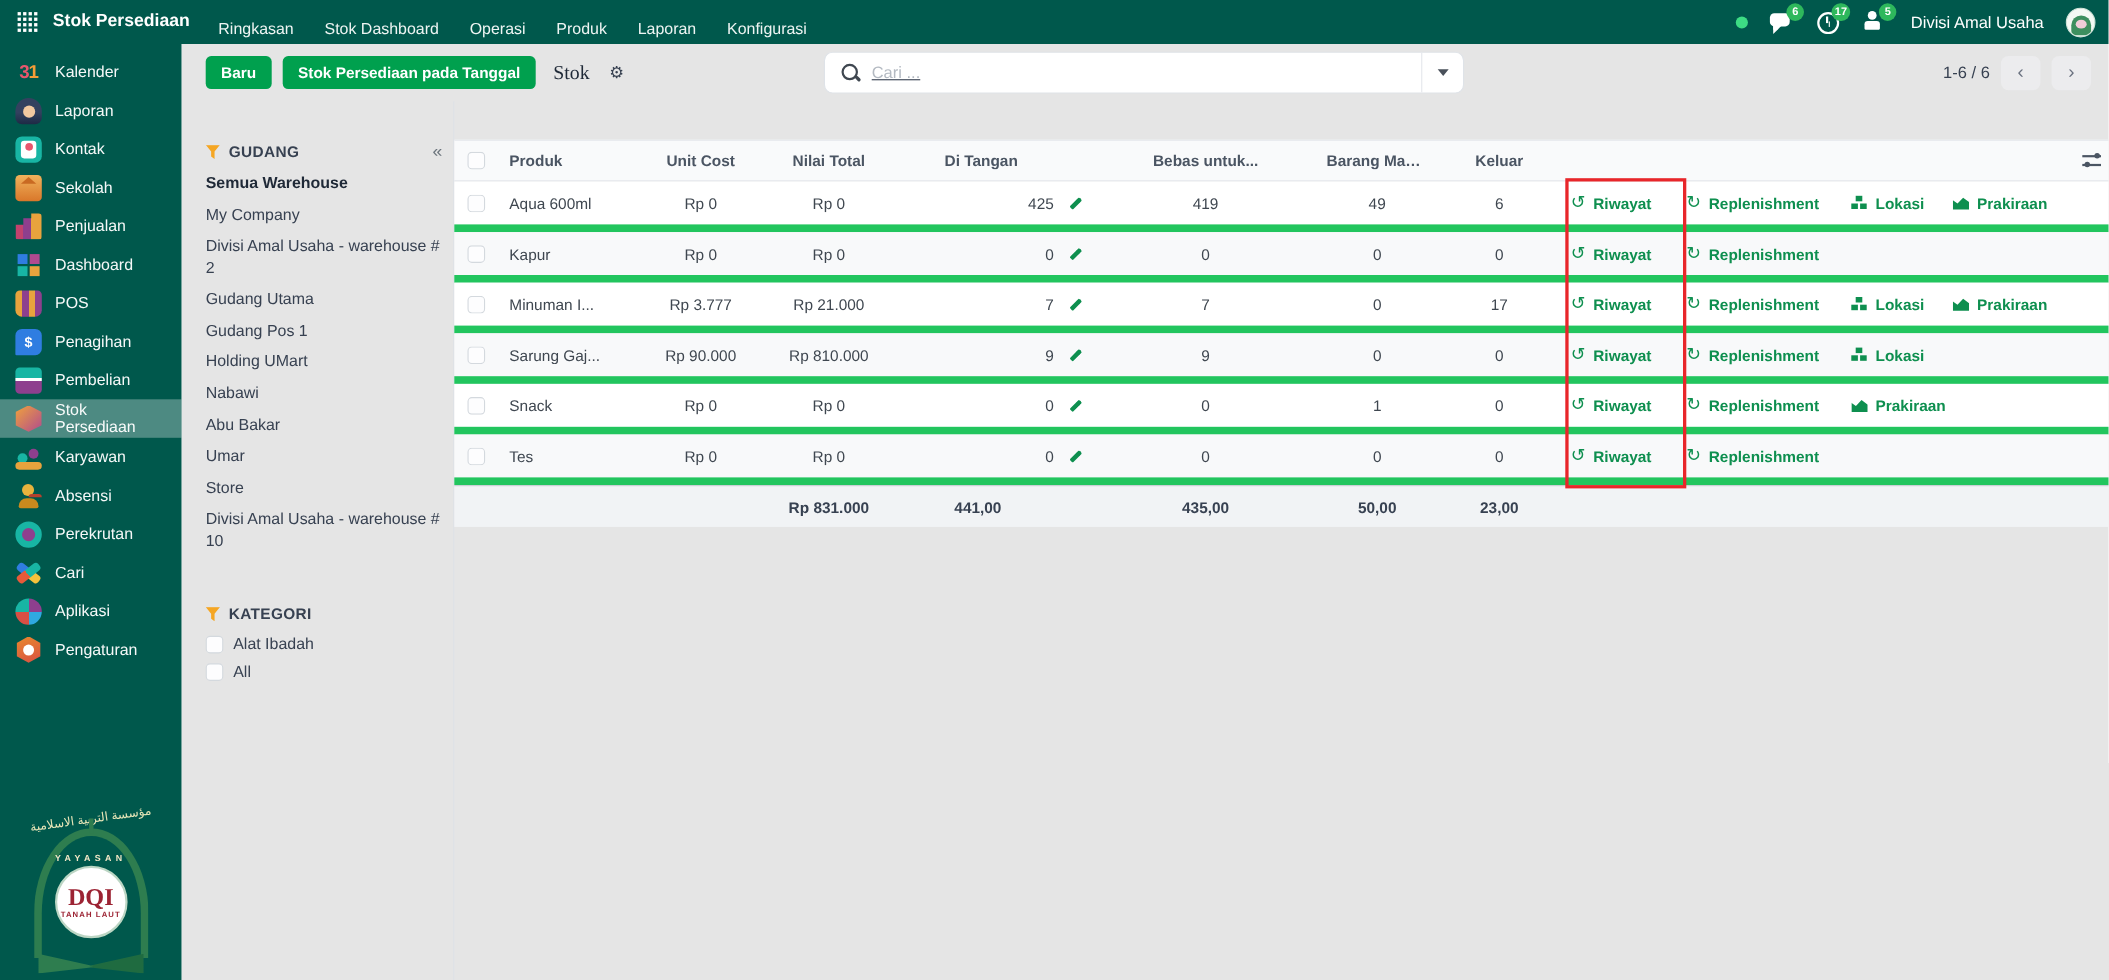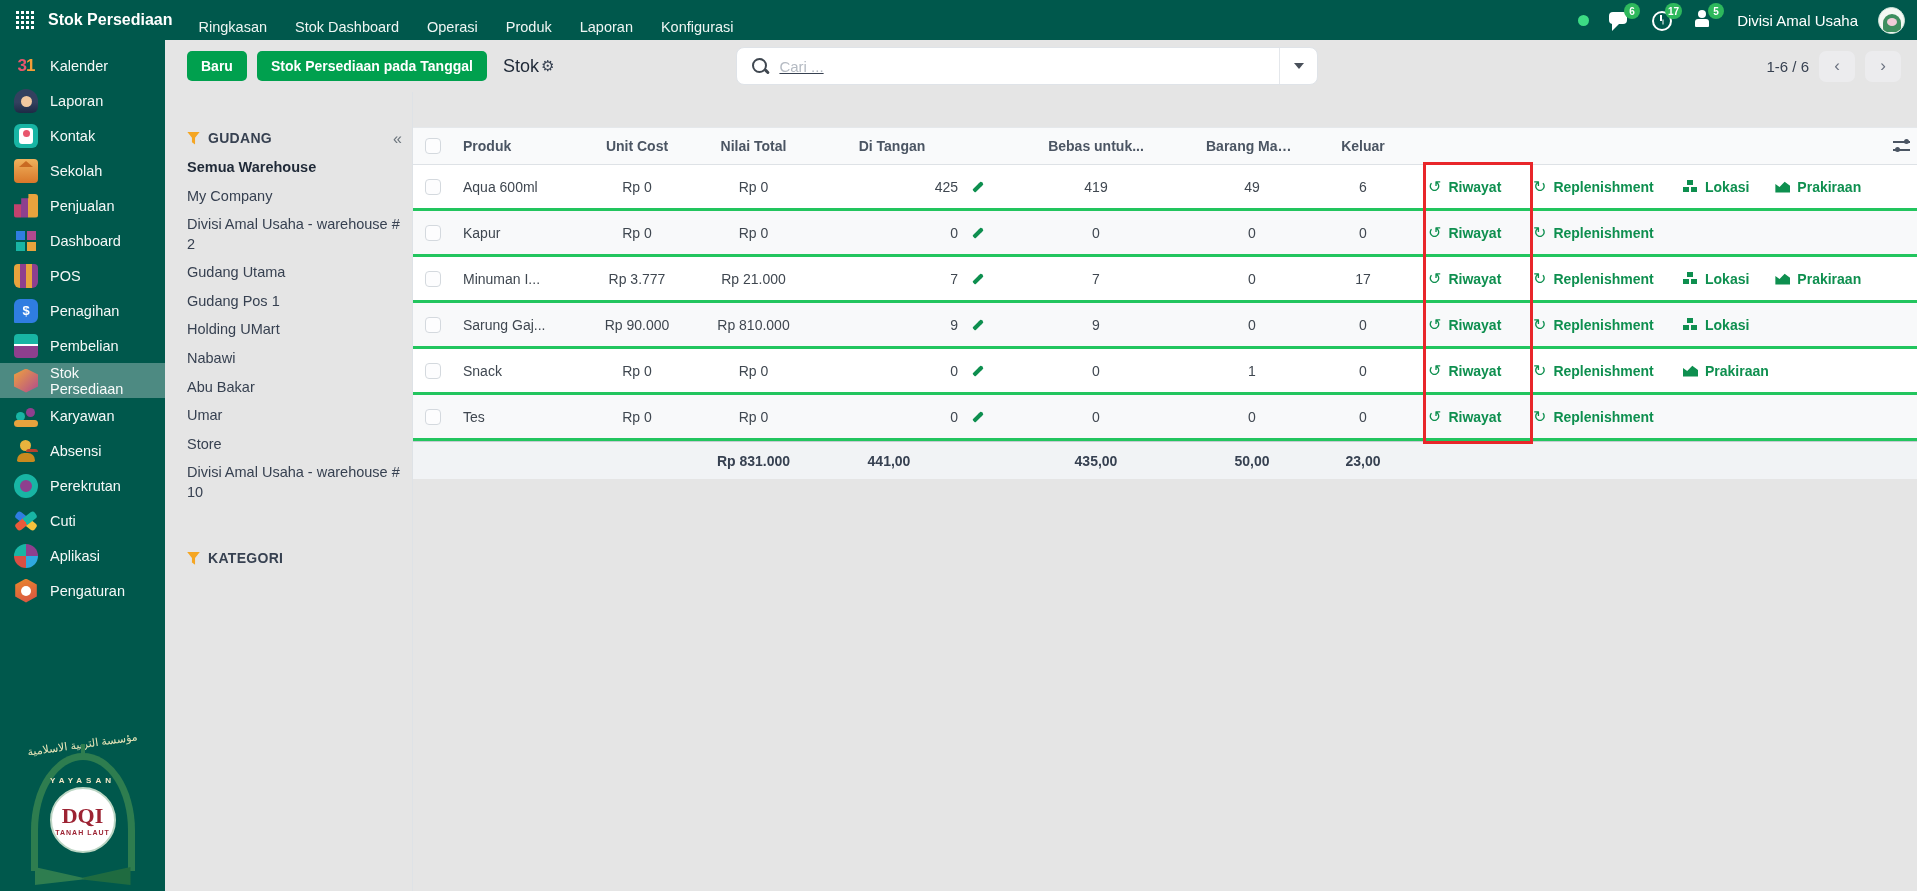--- a/index.html
+++ b/index.html
@@ -73,21 +73,21 @@
   .logo-yayasan { margin-top:16px; font-size:8px; letter-spacing:4px; color:#f5e9c8; font-weight:bold; }
   .logo-circle { margin-top:2px; width:66px; height:66px; border-radius:50%; background:#fff; border:2px solid #bcd6c4; display:flex; flex-direction:column; align-items:center; justify-content:center; }
   .logo-dqi { font-family:"Liberation Serif", serif; font-size:22px; font-weight:bold; color:#9c2333; line-height:1; }
   .logo-tanahlaut { font-size:7px; font-weight:bold; color:#9c2333; letter-spacing:1px; margin-top:2px; }
   .logo-book { width:96px; height:18px; margin-top:-4px; background:linear-gradient(90deg,#2e7d4f 48%, #1f6b40 52%); clip-path:polygon(0 0,50% 60%,100% 0,100% 100%,50% 70%,0 100%); }
 
   
   .main { flex:1; display:flex; flex-direction:column; background:#e5e5e5; min-width:0; }
   .controlbar { height:52px; display:flex; align-items:center; padding:0 16px 0 22px; gap:10px; }
   .btn-green { background:#00a04e; color:#fff; border:none; border-radius:5px; font-family:inherit; font-size:14px; font-weight:bold; padding:7px 14px; cursor:pointer; white-space:nowrap; }
-  .view-title { font-size:18px; color:#1f2937; margin-left:6px; display:flex; align-items:center; gap:2px; white-space:nowrap; }
+  .view-title { font-size:18px; color:#1f2937; margin-left:6px; display:flex; align-items:center; gap:18px; white-space:nowrap;font-family:Liberation Serif, serif; }
   .gear { font-size:15px; color:#374151; cursor:pointer; }
   .searchbox { width:582px; height:38px; border:1px solid #dfe3e8; border-radius:8px; display:flex; align-items:center; margin-left:172px; background:#fff; }
   .mag { position:relative; width:18px; height:18px; margin:0 10px 0 14px; flex:0 0 18px; }
   .mag::before { content:""; position:absolute; left:1px; top:1px; width:11px; height:11px; border:2px solid #3f4750; border-radius:50%; }
   .mag::after { content:""; position:absolute; left:13px; top:13px; width:6px; height:2.5px; background:#3f4750; transform:rotate(45deg); border-radius:2px; }
   .search-input { border:none; outline:none; flex:1; font-family:inherit; font-size:15px; color:#374151; background:transparent;text-decoration:underline; }
   .search-input::placeholder { color:#b4bac2; }
   .search-caret { width:38px; align-self:stretch; border-left:1px solid #e4e7eb; display:flex; align-items:center; justify-content:center; cursor:pointer; }
   .search-caret::before { content:""; border:5px solid transparent; border-top:6px solid #49505a; margin-top:5px; }
   .pager { margin-left:auto; display:flex; align-items:center; gap:10px; }
@@ -105,21 +105,21 @@
   .f-list { display:flex; flex-direction:column; gap:9px; }
   .f-item { cursor:pointer; line-height:1.35; }
   .f-item.active { font-weight:bold; color:#1f2937; }
   .f-check { display:flex; align-items:center; gap:9px; cursor:pointer; }
   .cbox { width:16px; height:16px; border:1px solid #d4d9de; border-radius:4px; background:#fdfdfe; flex:0 0 16px; }
 
   
   .table-area { flex:1; padding-top:35px; position:relative; min-width:0; }
   .tgrid { display:grid; grid-template-columns:40px 130px 108px 125px 180px 200px 112px 110px 105px 150px 220px 1fr; align-items:center; }
   .thead { height:38px; background:#f9fafb; border-top:1px solid #e5e8eb; border-bottom:1px solid #dee2e6; font-size:14px; color:#4b5563; font-weight:bold; }
-  .trow { height:46px; border-bottom:3px solid #22c55e; font-size:14px; color:#3f4750; background:#fff; }
+  .trow { height:46px; border-bottom:7px solid #22c55e; font-size:14px; color:#3f4750; background:#fff; }
   .trow.alt { background:#f8f9fa; }
   .tfoot { height:38px; background:#f1f3f5; border-top:1px solid #c6ccd2; font-size:14px; font-weight:bold; color:#374151; }
   .cell { padding:0 10px; white-space:nowrap; overflow:hidden; text-overflow:ellipsis; }
   .num { text-align:center; }
   .c-check { display:flex; justify-content:center; }
   .c-ditangan { display:flex; align-items:center; justify-content:flex-end; gap:12px; }
   .pencil { position:relative; width:16px; height:16px; cursor:pointer; flex:0 0 16px; }
   .pencil::before { content:""; position:absolute; left:2px; top:6px; width:12px; height:4px; background:#0e8f4f; transform:rotate(-45deg); border-radius:1px; }
   .pencil::after { content:""; position:absolute; left:10px; top:1px; border:2.5px solid transparent; border-bottom:4px solid #0e8f4f; transform:rotate(45deg); }
   .foot-ditangan { padding-right:44px; }
@@ -233,21 +233,21 @@
         <div class="side-item">
           <span class="si si-absensi"></span>
           <span>Absensi</span>
         </div>
         <div class="side-item">
           <span class="si si-perekrutan"></span>
           <span>Perekrutan</span>
         </div>
         <div class="side-item">
           <span class="si si-cuti"></span>
-          <span>Cuti</span>
+          <span>Cari</span>
         </div>
         <div class="side-item">
           <span class="si si-aplikasi"></span>
           <span>Aplikasi</span>
         </div>
         <div class="side-item">
           <span class="si si-pengaturan"></span>
           <span>Pengaturan</span>
         </div>
       </div>
@@ -302,20 +302,30 @@
             <div class="f-item">Nabawi</div>
             <div class="f-item">Abu Bakar</div>
             <div class="f-item">Umar</div>
             <div class="f-item">Store</div>
             <div class="f-item">Divisi Amal Usaha - warehouse # 10</div>
           </div>
         <div class="f-header">
           <span class="funnel"></span>
           <span>KATEGORI</span>
         </div>
+        <div class="f-list" id="kategori-list">
+            <div class="f-check">
+              <span class="cbox"></span>
+              <span>Alat Ibadah</span>
+            </div>
+            <div class="f-check">
+              <span class="cbox"></span>
+              <span>All</span>
+            </div>
+          </div>
       </div>
 
       <div class="table-area">
         <div class="tgrid thead">
           <span class="cell c-check">
               <span class="cbox"></span>
             </span>
           <span class="cell">Produk</span>
           <span class="cell num">Unit Cost</span>
           <span class="cell num">Nilai Total</span>

